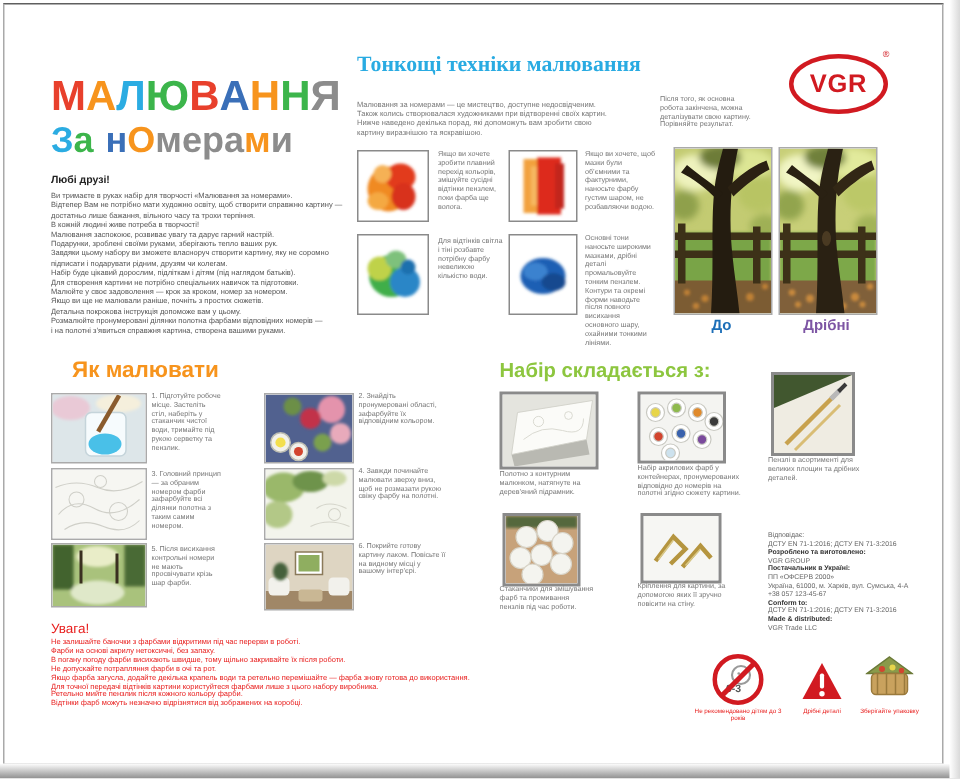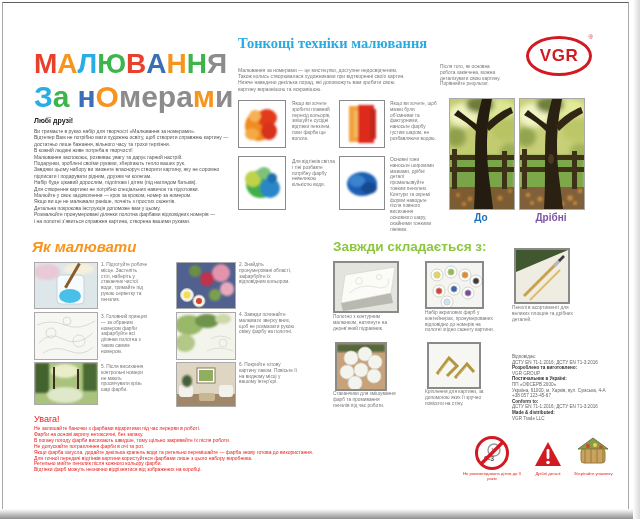--- a/index.html
+++ b/index.html
@@ -6,21 +6,21 @@
   body{width:640px;height:519px;position:relative;overflow:hidden;
        font-family:"Liberation Sans", sans-serif;}
   .abs{position:absolute;}
   .pre{white-space:pre-line;}
   .frame{left:2px;top:2px;width:625px;height:506px;border:1px solid #a9a9a9;border-top-color:#5f5f5f;pointer-events:none;}
   .shadow-bottom{left:0;top:509px;width:640px;height:10px;background:linear-gradient(#ffffff,#8f8f8f);}
   .shadow-right{left:633px;top:0;width:7px;height:519px;background:linear-gradient(90deg,#ffffff,#d9d9d9);}
   
   .t-line{font-weight:bold;letter-spacing:0px;line-height:1;}
   .t1{font-size:28px;}
-  .t2{font-size:30px;}
+  .t2{font-size:24px;}
   .t-line span{display:inline-block;}
   
   .h-blue{color:#29abe2;font-size:14.5px;font-weight:bold;}
   .h-orange{color:#f7941d;font-size:15px;font-weight:bold;}
   .h-green{color:#8dc63f;font-size:13.5px;font-weight:bold;}
   .h-red{color:#e8201f;font-size:9px;font-weight:normal;}
   .h-small{color:#222;font-size:7px;font-weight:bold;}
   
   .txt{color:#555;font-size:5px;line-height:6.4px;}
   .txt7{color:#777;font-size:5px;line-height:6.2px;}
@@ -204,21 +204,21 @@
     </g>
     <path d="M24 110 C26 80 24 50 26 30 C27 18 30 8 32 0 L42 0 C39 14 37 30 37 48 C37 70 41 90 43 110 Z" fill="#2a2113"></path>
     <path d="M28 34 C20 26 12 20 4 16 L8 11 C16 18 26 24 32 30 Z" fill="#2a2113"></path>
     <path d="M35 26 C43 18 51 12 61 8 L63 14 C55 18 45 26 39 32 Z" fill="#322715"></path>
     <ellipse cx="31" cy="60" rx="3" ry="5" fill="#4a3a22"></ellipse>
   </svg>
 </div>
 <div class="abs cmp-label" style="left:449px;top:212px;width:64px;color:#1d6fb8;">До</div>
 <div class="abs cmp-label" style="left:519px;top:212px;width:64px;color:#7d55a4;">Дрібні</div>
 
-<div class="abs h-orange" style="left:32px;top:238px;font-style:italic;">Як малювати</div>
+<div class="abs h-orange" style="left:48px;top:238px;">Як малювати</div>
 
 <div class="abs photo" style="left:34px;top:262px;width:62px;height:45px;">
   <svg width="62" height="45" viewBox="0 0 62 45">
     <rect width="62" height="45" fill="#dde6e9"></rect>
     <ellipse cx="12" cy="9" rx="13" ry="8" fill="#e9c9d6" filter="url(#b1)"></ellipse>
     <ellipse cx="44" cy="6" rx="15" ry="6" fill="#f5efdc" filter="url(#b1)"></ellipse>
     <rect x="22" y="12" width="27" height="29" rx="4" fill="#f6fbfd" stroke="#c5d4da"></rect>
     <ellipse cx="35" cy="33" rx="11" ry="7" fill="#49c0e8"></ellipse>
     <rect x="42" y="0" width="3" height="28" fill="#8a5b2d" transform="rotate(30 43 2)"></rect>
   </svg>
@@ -298,21 +298,21 @@
     <rect x="20" y="5" width="18" height="15" fill="#fff" stroke="#8a7a5a"></rect>
     <rect x="22" y="7" width="14" height="11" fill="#8fae60"></rect>
     <rect x="2" y="22" width="14" height="12" rx="3" fill="#f2f1ec"></rect>
     <rect x="42" y="22" width="14" height="12" rx="3" fill="#f2f1ec"></rect>
     <ellipse cx="10" cy="18" rx="5" ry="6" fill="#44603a" filter="url(#b1)"></ellipse>
     <rect x="22" y="30" width="16" height="8" rx="2" fill="#c9b794"></rect>
   </svg>
 </div>
 <div class="abs lbl" style="left:239px;top:362px;width:58px;">6. Покрийте готову картину лаком. Повісьте її на видному місці у вашому інтер’єрі.</div>
 
-<div class="abs h-green" style="left:333px;top:239px;">Завжди складається з:</div>
+<div class="abs h-green" style="left:333px;top:239px;">Набір складається з:</div>
 
 <div class="abs photo-k" style="left:333px;top:261px;width:62px;height:48px;">
   <svg width="62" height="48" viewBox="0 0 62 48">
     <rect width="62" height="48" fill="#e4e4de"></rect>
     <polygon points="6,40 56,30 58,40 8,48" fill="#b9b9b2"></polygon>
     <polygon points="6,40 10,12 60,4 56,30" fill="#fbfbf8" stroke="#d0d0c8" stroke-width="0.6"></polygon>
     <g stroke="#d6d6cd" fill="none" stroke-width="0.6">
       <path d="M14 30 Q26 20 40 24 T54 16"></path>
       <circle cx="24" cy="18" r="3.4"></circle>
       <circle cx="44" cy="14" r="2.6"></circle>

